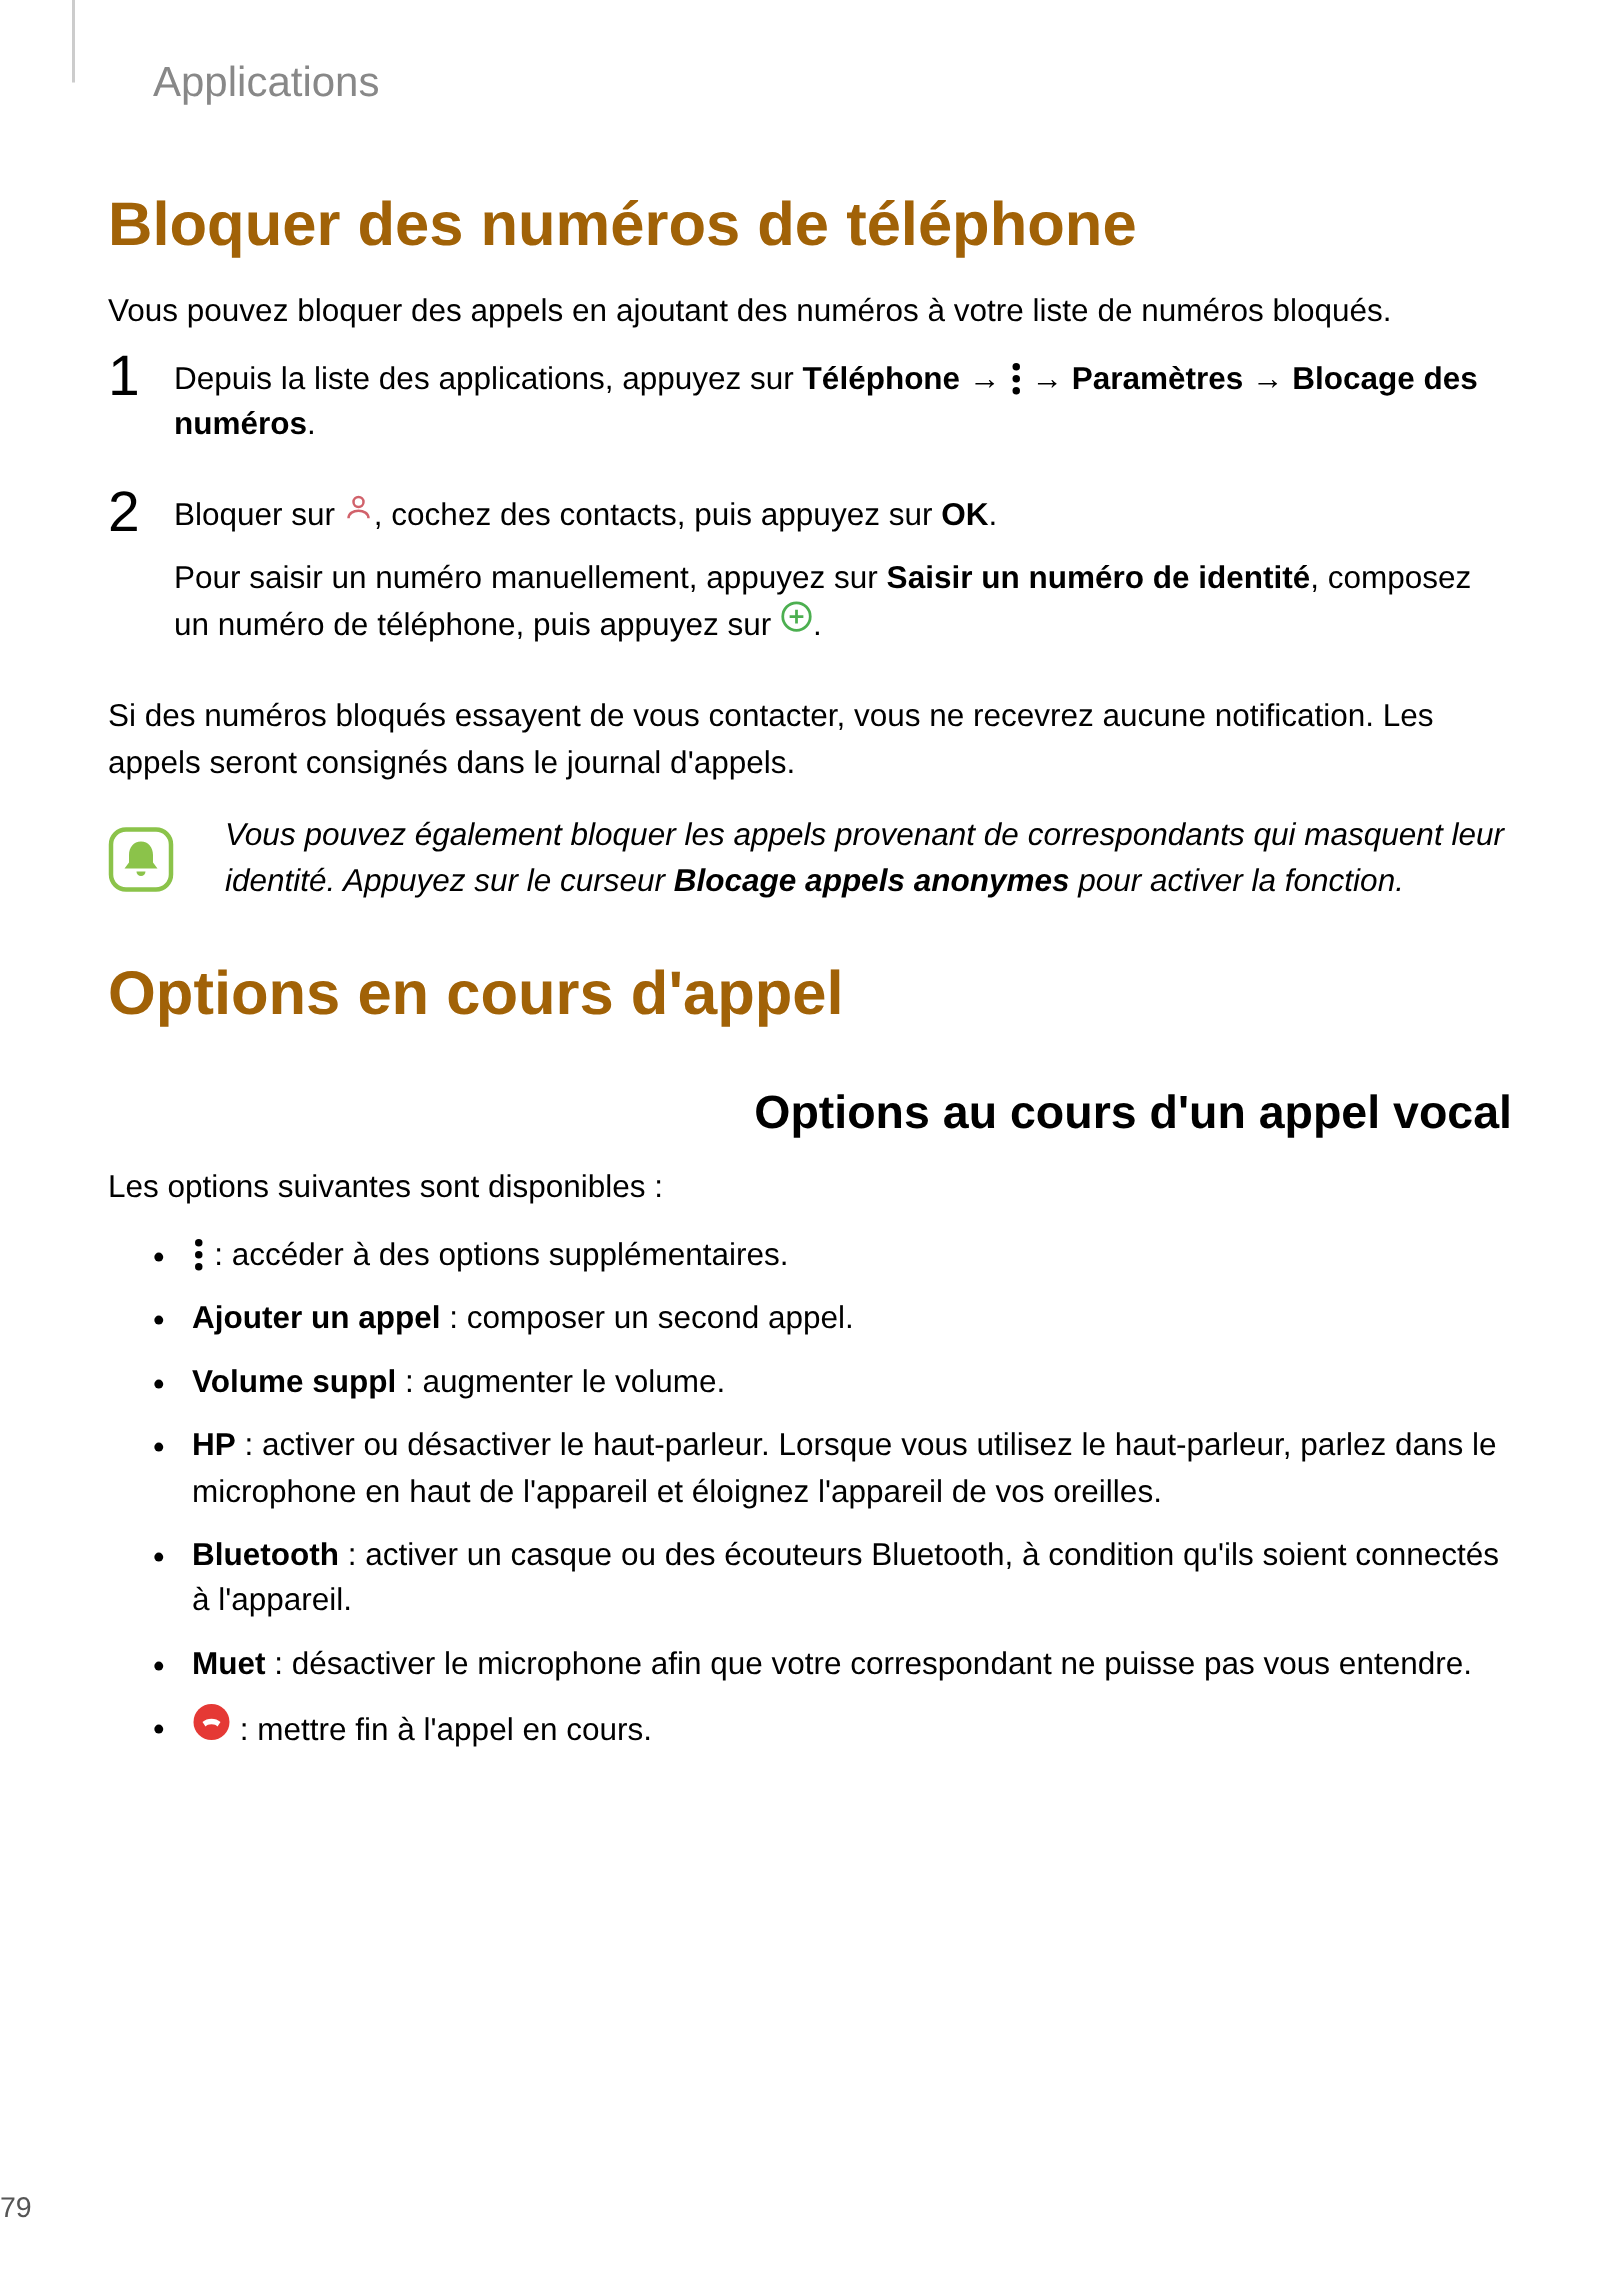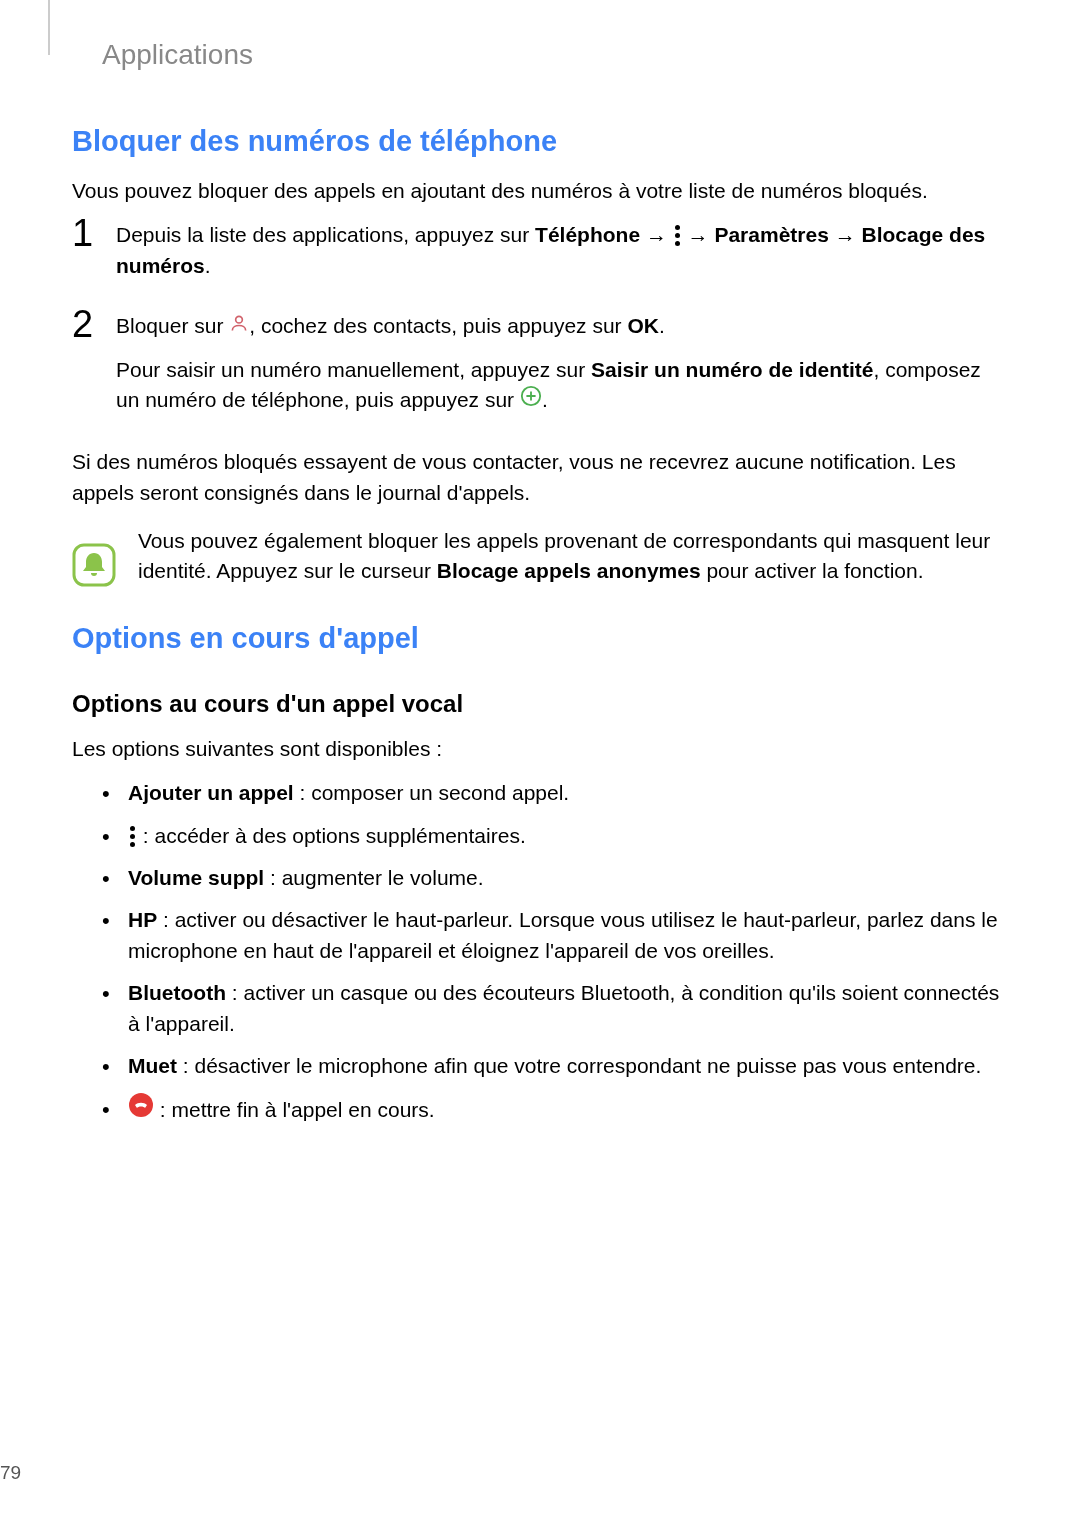--- a/index.html
+++ b/index.html
@@ -28,32 +28,33 @@
       color: #888;
       font-size: 28px;
     }
     .content {
       position: absolute;
       top: 100px;
       left: 72px;
       right: 72px;
     }
     h2 {
-      color: #3b82f6;
-      font-size: 29px;
+      color: #a16207;
+      font-size: 41px;
       font-weight: bold;
       margin-top: 20px;
       margin-bottom: 14px;
     }
     h3 {
       color: #000;
-      font-size: 24px;
+      font-size: 31px;
       font-weight: bold;
       margin-top: 28px;
       margin-bottom: 12px;
+      text-align: right;
     }
     p { margin-bottom: 14px; }
     .step-list {
       list-style: none;
       margin: 10px 0 14px 0;
     }
     .step-list li {
       display: flex;
       align-items: flex-start;
       margin-bottom: 18px;
@@ -64,23 +65,24 @@
       color: #000;
       min-width: 44px;
       line-height: 1;
       margin-top: -6px;
     }
     .step-body { flex: 1; }
     .step-body p { margin-bottom: 12px; }
     .bold { font-weight: bold; }
     .note-row {
       display: flex;
-      align-items: flex-end;
-      gap: 22px;
+      align-items: center;
+      gap: 34px;
       margin: 18px 0 30px 0;
+      font-style: italic;
     }
     .note-icon {
       width: 44px; height: 44px; flex: 0 0 44px;
     }
     .note-text { flex: 1; }
     .bullet-list {
       list-style: none;
       margin-left: 30px;
     }
     .bullet-list li {
@@ -179,30 +181,30 @@
       <span>Vous pouvez également bloquer les appels provenant de correspondants qui masquent leur identité. Appuyez sur le curseur </span><span class="bold">Blocage appels anonymes</span><span> pour activer la fonction.</span>
     </div>
   </div>
 
   <h2>Options en cours d'appel</h2>
   <h3>Options au cours d'un appel vocal</h3>
   <p>Les options suivantes sont disponibles :</p>
 
   <ul class="bullet-list">
     <li>
-      <span class="bold">Ajouter un appel</span><span> : composer un second appel.</span>
-    </li>
-    <li>
       <span class="more-dots inline-icon">
           <span></span>
           <span></span>
           <span></span>
         </span><span> : accéder à des options supplémentaires.</span>
     </li>
     <li>
+      <span class="bold">Ajouter un appel</span><span> : composer un second appel.</span>
+    </li>
+    <li>
       <span class="bold">Volume suppl</span><span> : augmenter le volume.</span>
     </li>
     <li>
       <span class="bold">HP</span><span> : activer ou désactiver le haut-parleur. Lorsque vous utilisez le haut-parleur, parlez dans le microphone en haut de l'appareil et éloignez l'appareil de vos oreilles.</span>
     </li>
     <li>
       <span class="bold">Bluetooth</span><span> : activer un casque ou des écouteurs Bluetooth, à condition qu'ils soient connectés à l'appareil.</span>
     </li>
     <li>
       <span class="bold">Muet</span><span> : désactiver le microphone afin que votre correspondant ne puisse pas vous entendre.</span>

